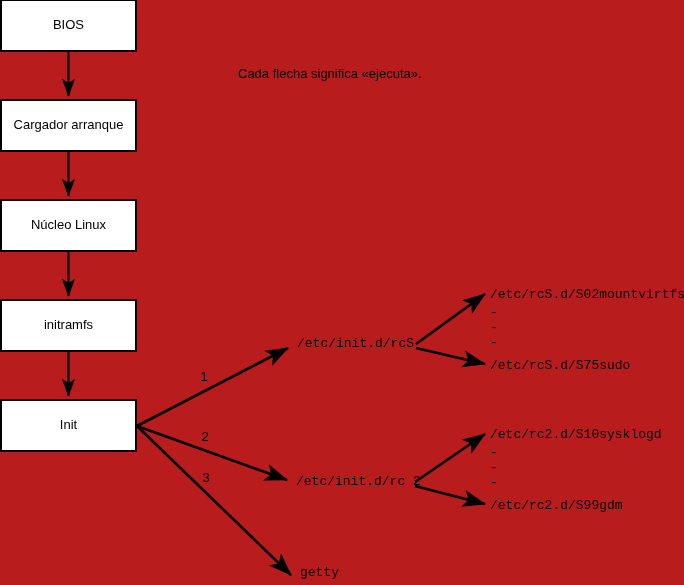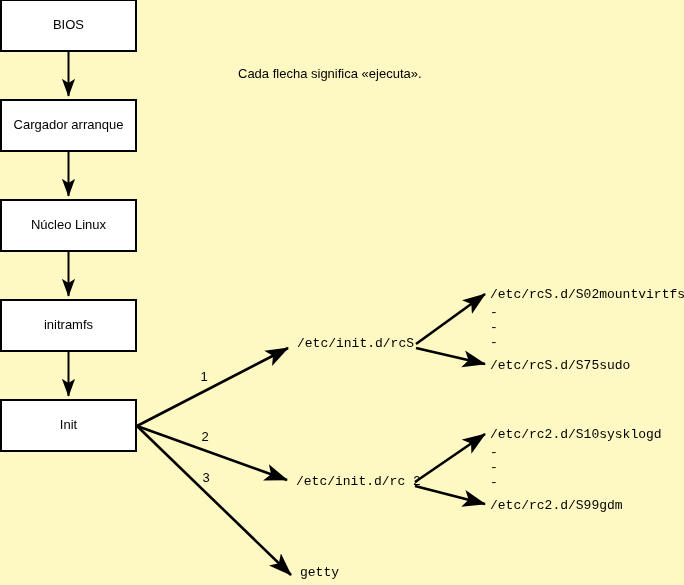--- a/index.html
+++ b/index.html
@@ -7,21 +7,21 @@
     padding: 0;
     background: #ffffff;
   }
   body {
     font-family: "Liberation Sans", sans-serif;
   }
   #canvas {
     position: relative;
     width: 684px;
     height: 585px;
-    background: #fef9c3;
+    background: #b91c1c;
     overflow: hidden;
   }
   #diagram-svg {
     position: absolute;
     left: 0;
     top: 0;
     width: 684px;
     height: 585px;
   }
   .box-rect {

